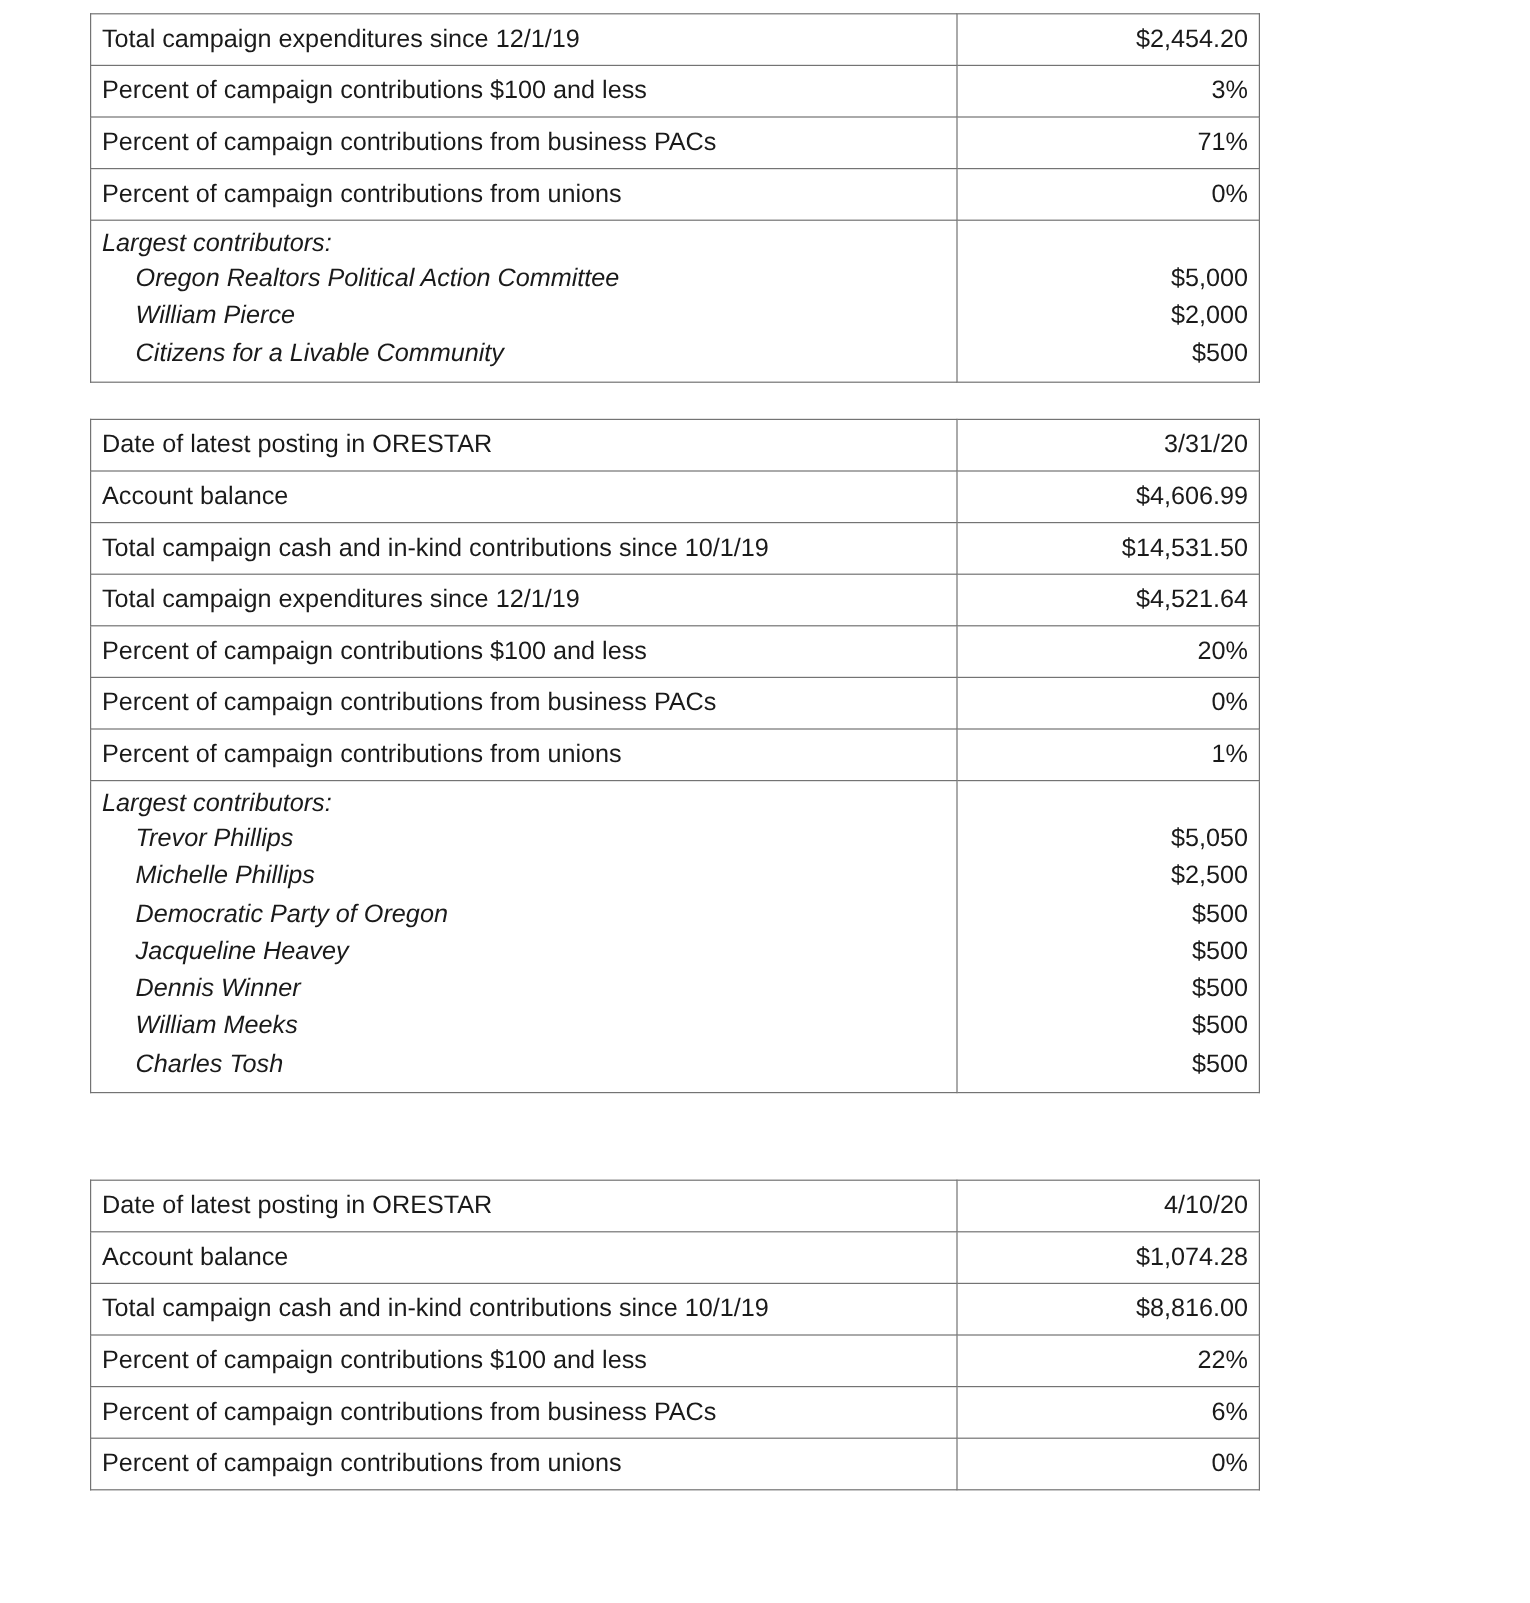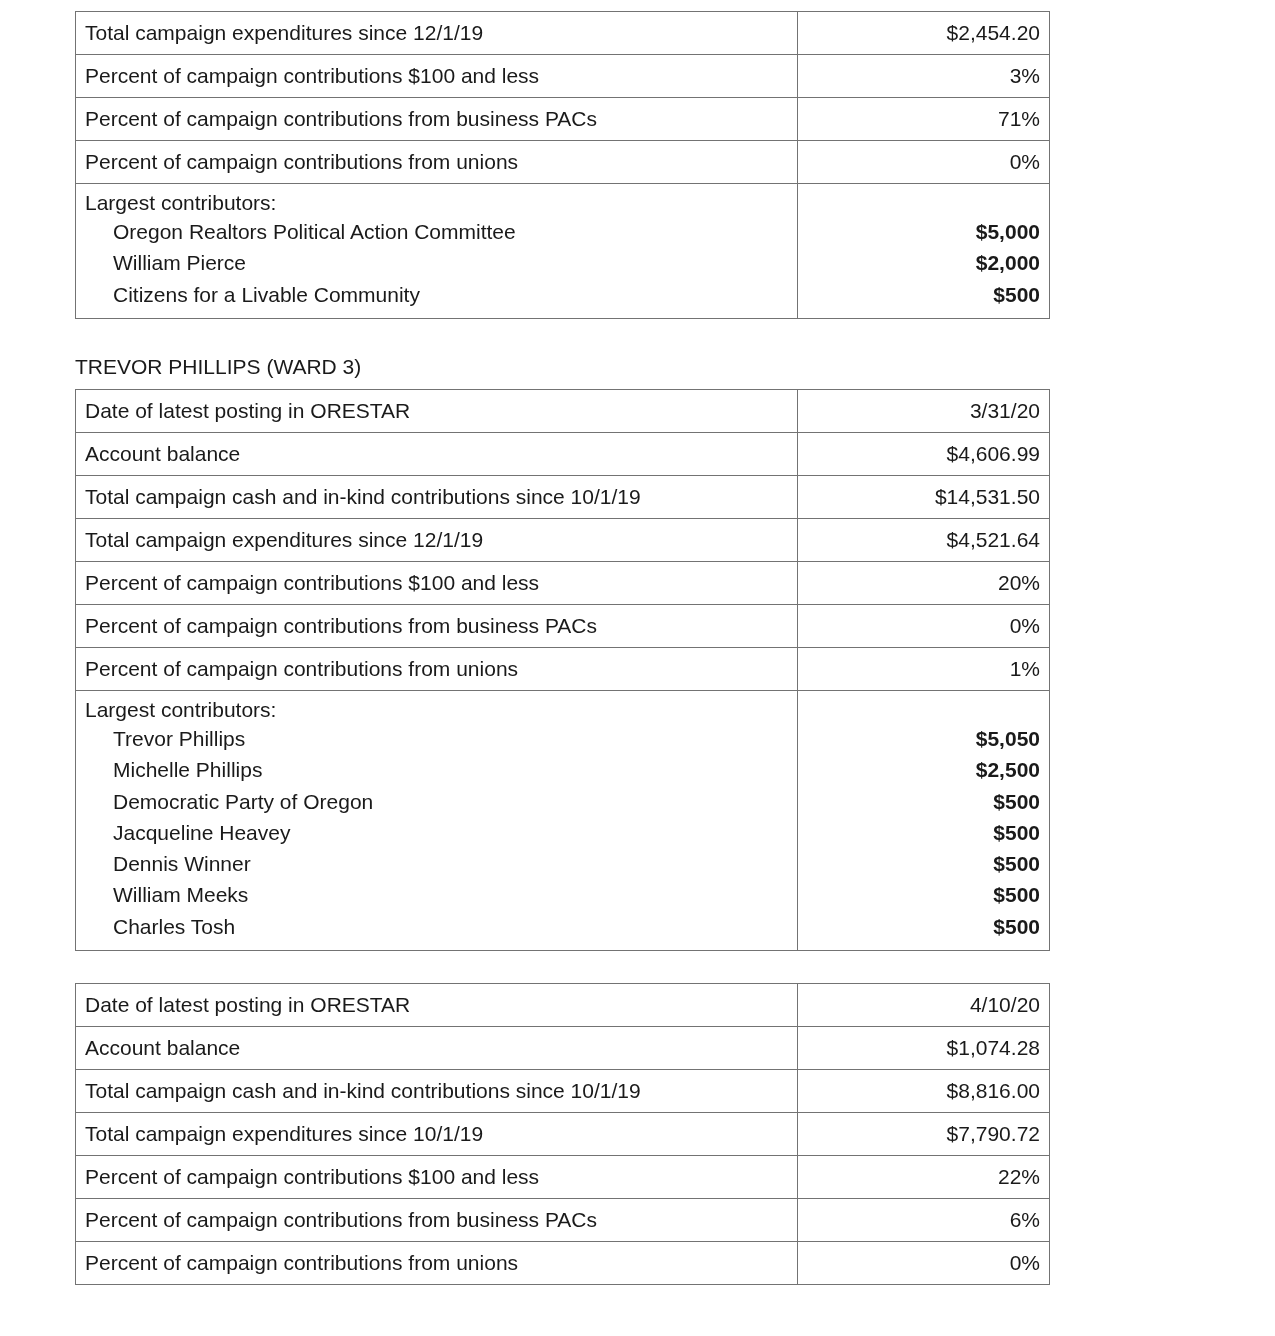--- a/index.html
+++ b/index.html
@@ -12,22 +12,22 @@
     table { border-collapse: collapse; width: 975px; table-layout: fixed; }
     td { border: 1px solid #737373; padding: 0 9px; vertical-align: middle; }
     td.lbl { width: 703px; }
     td.val { text-align: right; }
     tr.row td { height: 42px; }
     .section-title { height: 36px; line-height: 36px; font-size: 21px; margin-bottom: 4px; }
     .contrib-head { line-height: 26px; padding-top: 6px; }
     .contrib-list { padding-left: 28px; }
     .contrib-line { line-height: 31.3px; height: 31.3px; white-space: nowrap; }
     .contrib-vals { padding-top: 32px; padding-bottom: 8px; }
-    .contrib-cell-l { padding-bottom: 8px; vertical-align: top; }
-    .contrib-cell-r { vertical-align: top; font-weight: bold; }
+    .contrib-cell-l { padding-bottom: 8px; vertical-align: top; font-style: italic; }
+    .contrib-cell-r { vertical-align: top; }
   </style>
 </head>
 <body>
 
 <div class="block" style="top:11px;">
   <table>
     <tbody>
         <tr class="row">
       <td class="lbl">Total campaign expenditures since 12/1/19</td>
       <td class="val">$2,454.20</td>
@@ -59,21 +59,20 @@
           <div class="contrib-line">$2,000</div>
           <div class="contrib-line">$500</div>
         </div>
       </td>
     </tr>
   </tbody>
     </table>
 </div>
 
 <div class="block" style="top:349px;">
-  <div class="section-title">TREVOR PHILLIPS (WARD 3)</div>
   <table>
     <tbody>
         <tr class="row">
       <td class="lbl">Date of latest posting in ORESTAR</td>
       <td class="val">3/31/20</td>
     </tr>
     <tr class="row">
       <td class="lbl">Account balance</td>
       <td class="val">$4,606.99</td>
     </tr>
@@ -135,24 +134,20 @@
     </tr>
     <tr class="row">
       <td class="lbl">Account balance</td>
       <td class="val">$1,074.28</td>
     </tr>
     <tr class="row">
       <td class="lbl">Total campaign cash and in-kind contributions since 10/1/19</td>
       <td class="val">$8,816.00</td>
     </tr>
     <tr class="row">
-      <td class="lbl">Total campaign expenditures since 10/1/19</td>
-      <td class="val">$7,790.72</td>
-    </tr>
-    <tr class="row">
       <td class="lbl">Percent of campaign contributions $100 and less</td>
       <td class="val">22%</td>
     </tr>
     <tr class="row">
       <td class="lbl">Percent of campaign contributions from business PACs</td>
       <td class="val">6%</td>
     </tr>
     <tr class="row">
       <td class="lbl">Percent of campaign contributions from unions</td>
       <td class="val">0%</td>

